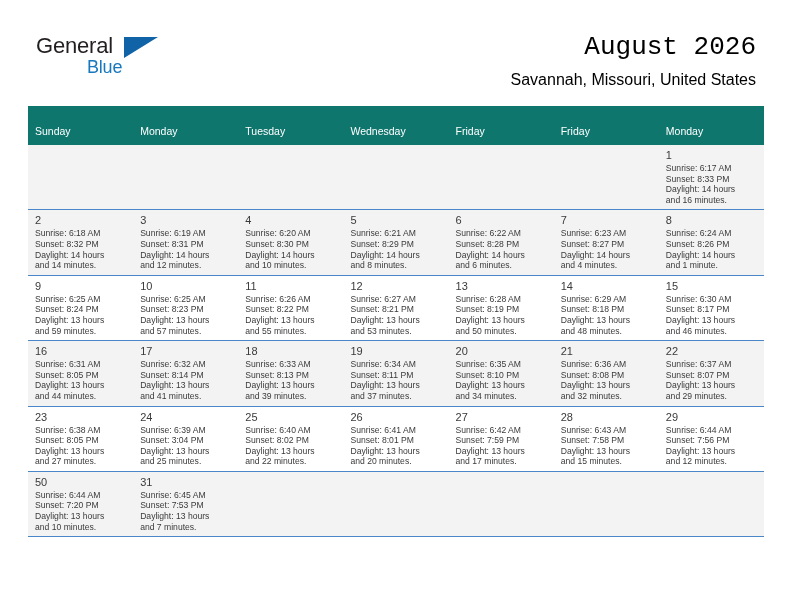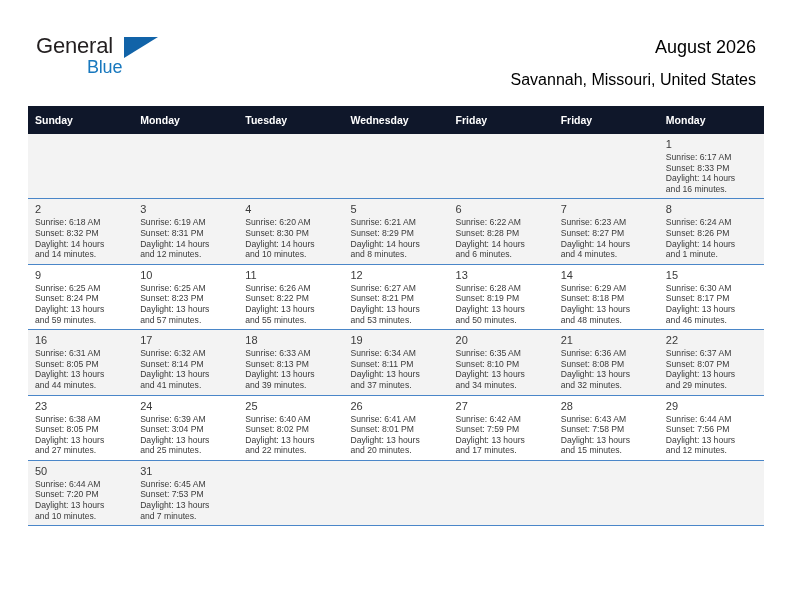--- a/index.html
+++ b/index.html
@@ -64,52 +64,53 @@
     border-left: 34px solid #1163a8;
     border-bottom: 21px solid transparent;
   }
   .title-block {
     position: absolute;
     right: 0;
     top: 0;
     text-align: right;
   }
   .cal-title {
-    font-size: 18px;
+    font-size: 26px;
     line-height: 34px;
     color: #000;
     font-weight: normal;
     margin: 0;
     white-space: nowrap;
+    font-family: Liberation Mono, monospace;
   }
   .cal-subtitle {
     font-size: 16px;
     line-height: 20px;
     color: #000;
     margin: 6px 0 0 0;
     font-weight: normal;
     white-space: nowrap;
   }
 
   
   .calendar {
     position: absolute;
     left: 28px;
     top: 106px;
     width: 736px;
     border-collapse: collapse;
     table-layout: fixed;
   }
   .calendar th {
-    background: #0f172a;
+    background: #0f766e;
     color: #ffffff;
     font-size: 10.5px;
-    font-weight: bold;
+    font-weight: normal;
     text-align: left;
-    padding: 5px 0 5px 7px;
+    padding: 16px 0 5px 7px;
     height: 18px;
     border: none;
   }
   .calendar td {
     vertical-align: top;
     width: 105.14px;
     height: 62px;
     padding: 0;
     border: none;
     border-bottom: 1px solid #4a86c8;

